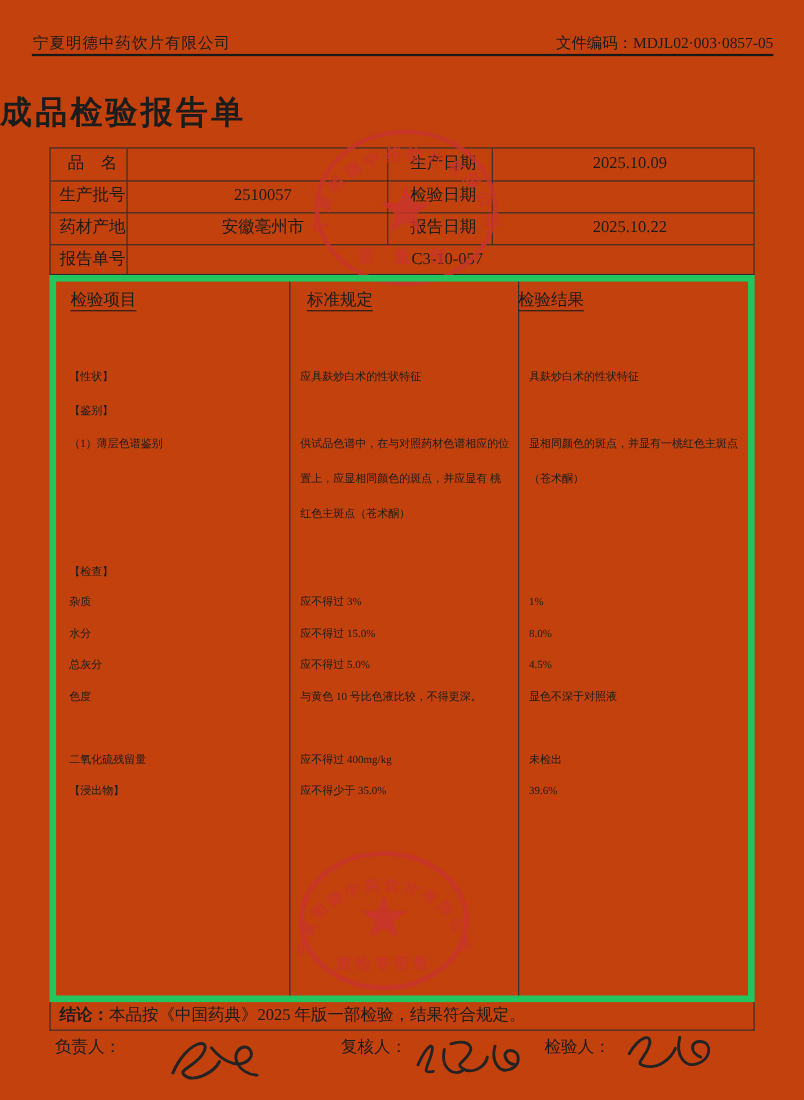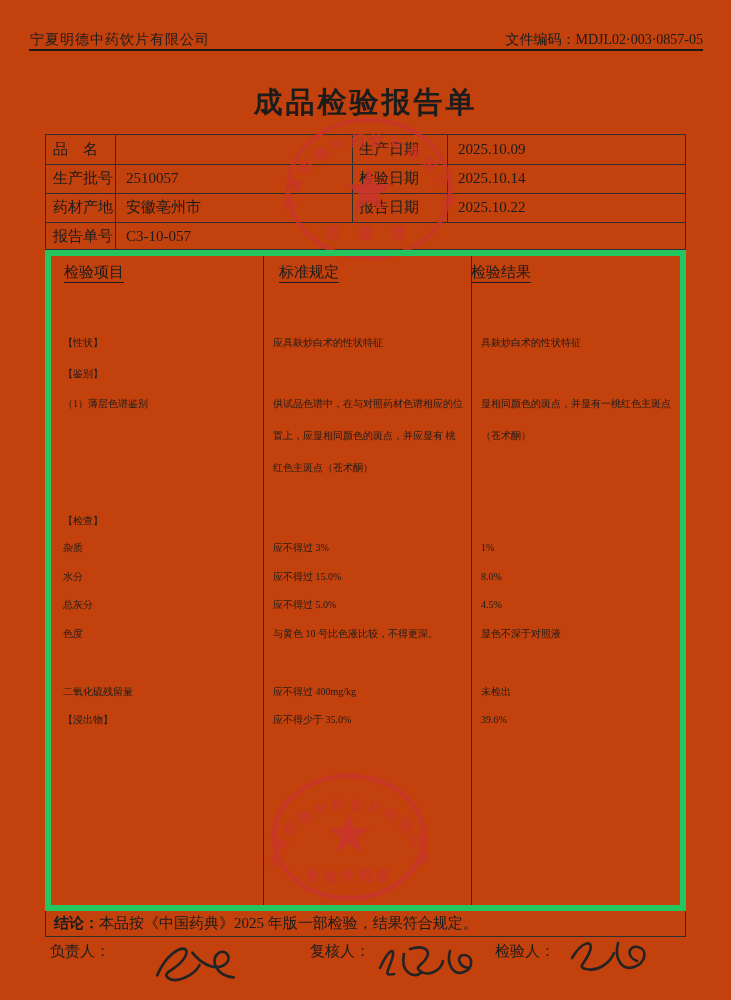--- a/index.html
+++ b/index.html
@@ -6,29 +6,29 @@
   html,body { background:#ffffff; }
   body { font-family:"Liberation Serif","DejaVu Serif",serif; color:#1c1c1c; }
   .page { position:relative; width:731px; height:1000px; background:#c2410c; overflow:hidden; }
 
   
   .hdr-company { position:absolute; left:30px; top:31px; font-size:14px; letter-spacing:1px; }
   .hdr-code { position:absolute; right:28px; top:31px; font-size:14px; }
   .hdr-rule { position:absolute; left:29px; right:28px; top:49px; height:2px; background:#1a1a1a; }
 
   
-  .title { position:absolute; left:0; top:83px; width:100%; text-align:center;
+  .title { position:absolute; left:0; top:83px; width:100%; 
            font-size:29px; font-weight:bold; letter-spacing:3px; }
 
   
   .info-table { position:absolute; left:45px; top:134px; width:641px; height:116px;
                 border:1px solid #2e2e2e; }
   .info-hline { position:absolute; left:0; width:100%; height:1px; background:#2e2e2e; }
   .info-vline { position:absolute; top:0; width:1px; background:#2e2e2e; }
-  .icell { position:absolute; height:29px; line-height:29px; font-size:15px; white-space:pre; overflow:hidden; }
+  .icell { position:absolute; height:29px; line-height:29px; font-size:15px; white-space:pre; overflow:hidden;text-align:center; }
   .icell.lbl { padding-left:7px; }
   .icell.val { padding-left:11px; }
 
   
   .main-table { position:absolute; left:45px; top:250px; width:641px; height:661px;
                 border:6px solid #22c55e; }
   .mt-vline { position:absolute; top:0; height:100%; width:1px; background:#2e2e2e; }
   .mt-head { position:absolute; top:7px; font-size:15px; }
   .mt-head span { text-decoration:underline; text-underline-offset:5px; }
   .mrow { position:absolute; left:0; width:100%; }
@@ -75,21 +75,20 @@
     <div class="info-vline" style="left:306px; height:87px"></div>
     <div class="info-vline" style="left:401px; height:87px"></div>
 
     <div class="icell lbl" style="left:0;top:0;width:69px">品    名</div>
     <div class="icell lbl" style="left:306px;top:0;width:95px">生产日期</div>
     <div class="icell val" style="left:401px;top:0;width:240px">2025.10.09</div>
 
     <div class="icell lbl" style="left:0;top:29px;width:69px">生产批号</div>
     <div class="icell val" style="left:69px;top:29px;width:237px">2510057</div>
     <div class="icell lbl" style="left:306px;top:29px;width:95px">检验日期</div>
-    <div class="icell val" style="left:401px;top:29px;width:240px">2025.10.14</div>
 
     <div class="icell lbl" style="left:0;top:58px;width:69px">药材产地</div>
     <div class="icell val" style="left:69px;top:58px;width:237px">安徽亳州市</div>
     <div class="icell lbl" style="left:306px;top:58px;width:95px">报告日期</div>
     <div class="icell val" style="left:401px;top:58px;width:240px">2025.10.22</div>
 
     <div class="icell lbl" style="left:0;top:87px;width:69px">报告单号</div>
     <div class="icell val" style="left:69px;top:87px;width:572px">C3-10-057</div>
   </div>
 

